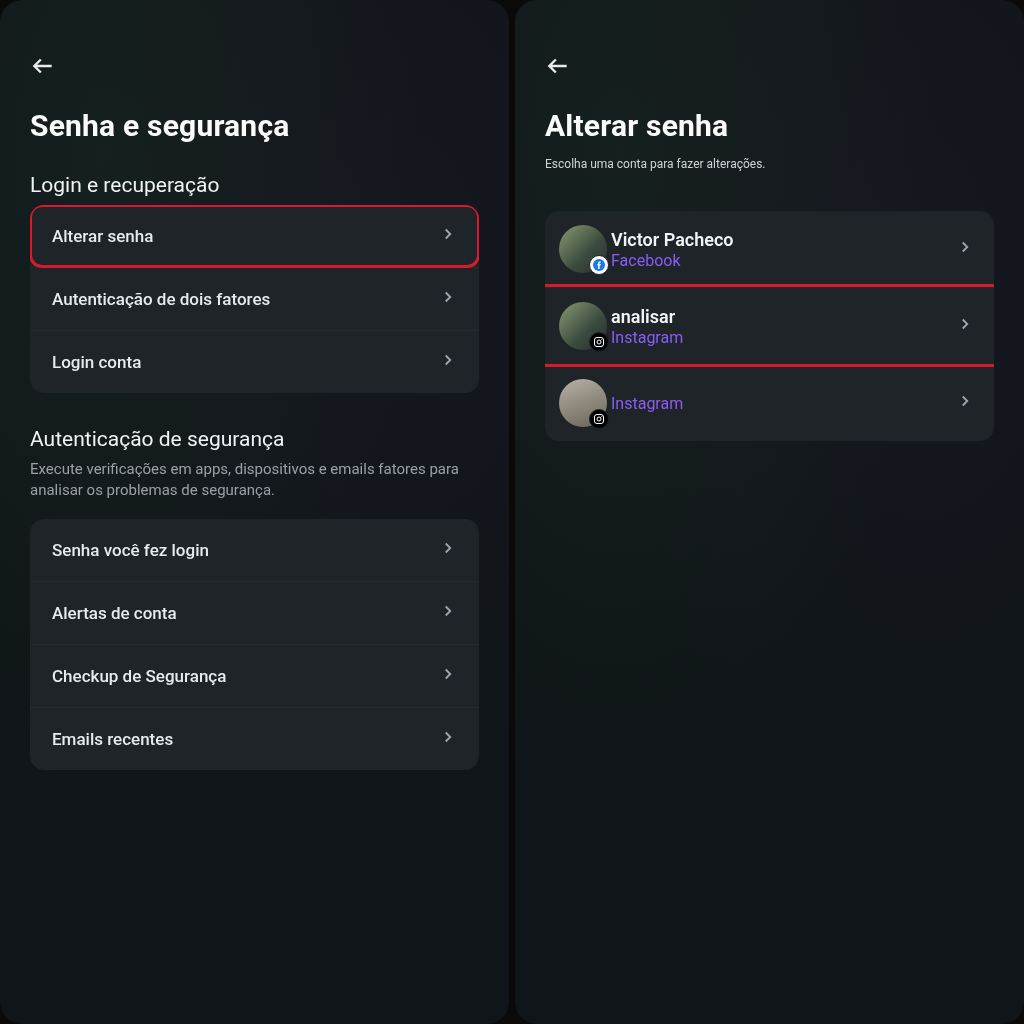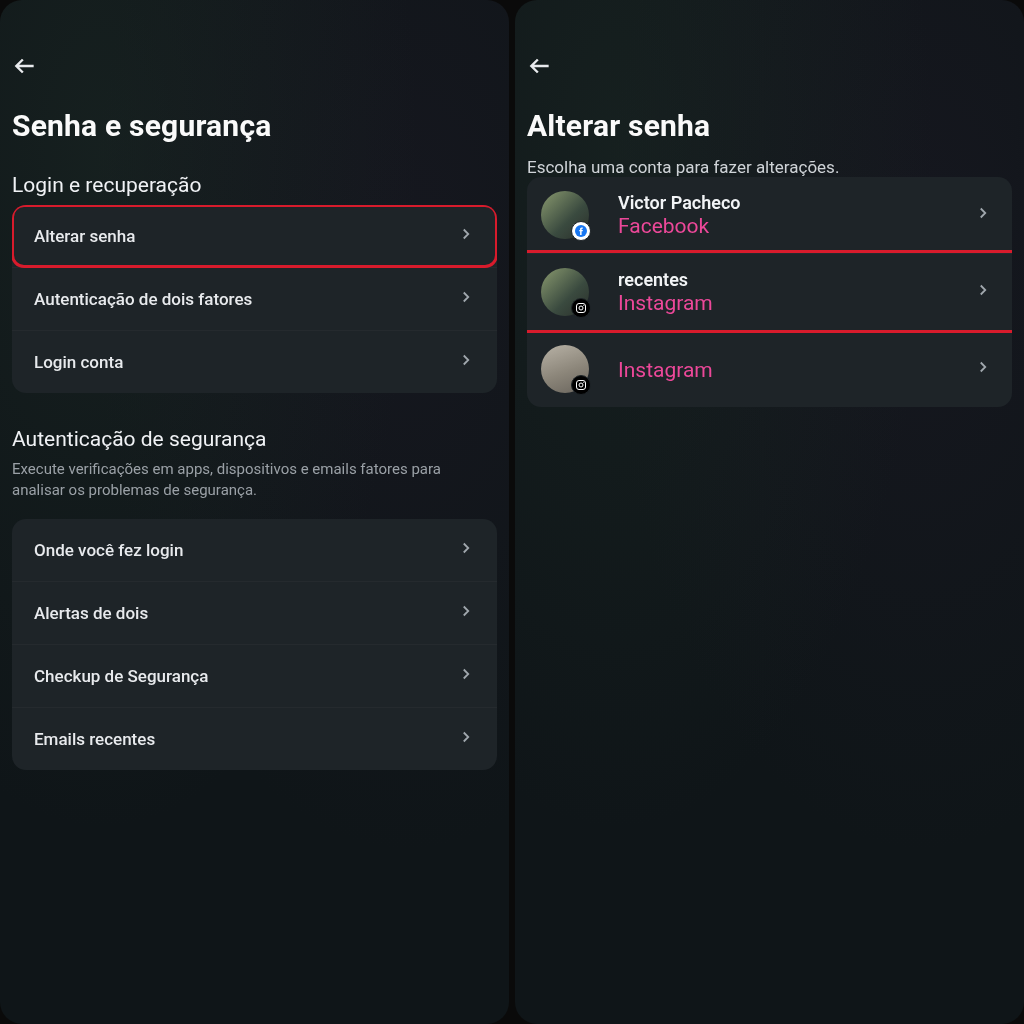--- a/index.html
+++ b/index.html
@@ -3,21 +3,21 @@
   <meta charset="utf-8">
   <style>
     * { margin: 0; padding: 0; box-sizing: border-box; font-family: -apple-system, BlinkMacSystemFont, 'Segoe UI', Roboto, sans-serif; }
     body { background: #0a0a0a; width: 1024px; height: 1024px; display: flex; gap: 6px; padding: 0; }
     .panel {
       flex: 1;
       background: radial-gradient(ellipse at 20% 15%, rgba(40, 60, 50, 0.28), transparent 55%),
                   radial-gradient(ellipse at 80% 25%, rgba(45, 30, 55, 0.22), transparent 55%),
                   #0f1518;
       border-radius: 22px;
-      padding: 24px 12px;
+      padding: 24px 30px;
       color: #e8eaed;
       overflow: hidden;
     }
     .back-btn { width: 28px; height: 28px; display:flex; align-items:center; cursor:pointer; margin-bottom: 28px; margin-top: 28px;}
     .back-btn svg { width: 26px; height: 26px; stroke: #e8eaed; stroke-width: 2.2; fill:none; }
     .page-title { font-size: 30px; font-weight: 700; color: #fafafa; margin-bottom: 30px; letter-spacing:0.2px;}
     .section-title { font-size: 21px; font-weight: 400; color: #f0f2f5; margin-bottom: 8px; }
     .section-desc { font-size: 15px; color: #9aa0a6; line-height: 1.4; margin-bottom: 18px; }
     .list { background: #1e2428; border-radius: 14px; overflow: hidden; margin-bottom: 34px;}
     .list-item {
@@ -26,47 +26,47 @@
       cursor: pointer;
       color: #e8eaed;
       font-size: 17px;
       font-weight: 500;
     }
     .list-item + .list-item { border-top: 1px solid rgba(255,255,255,0.03); }
     .chev { flex-shrink:0; }
     .chev svg { width: 18px; height: 18px; stroke: #a0a7ad; stroke-width: 2.4; fill:none; }
     .highlight { outline: 3px solid #d81b2c; outline-offset: -2px; border-radius: 12px; }
     
-    .subtitle { font-size: 17px; color: #cfd3d7; margin-top:-16px;}
+    .subtitle { font-size: 12px; color: #cfd3d7; margin-bottom: 40px; margin-top:-16px;}
     .acct-list { background: #1e2428; border-radius: 14px; overflow: hidden; }
     .acct-item {
       display: flex; align-items: center;
       padding: 14px 20px 14px 14px;
       cursor: pointer;
-      gap: 29px;
+      gap: 4px;
     }
     .acct-item + .acct-item { border-top: 1px solid rgba(255,255,255,0.03); }
     .avatar-wrap { position: relative; width: 48px; height: 48px; flex-shrink:0;}
     .avatar {
       width: 48px; height: 48px; border-radius: 50%;
       background: linear-gradient(135deg, #8a9a6f, #3a4a3f 60%, #2a2f2a);
       display:block;
     }
     .avatar.gray { background: linear-gradient(160deg, #b8b2a6, #8c867a 55%, #6a655d);}
     .badge {
       position: absolute; right: -2px; bottom: -2px;
       width: 20px; height: 20px; border-radius: 50%;
       background: #000; border: 1.5px solid #1e2428;
       display: flex; align-items: center; justify-content: center;
     }
     .badge.fb { background: #fff; }
     .badge svg { width: 12px; height: 12px; }
     .acct-text { flex: 1; }
     .acct-name { font-size: 18px; font-weight: 600; color: #f2f4f6; }
-    .acct-platform { font-size: 21px; color: #ec4899; margin-top:1px;}
+    .acct-platform { font-size: 16px; color: #8b5cf6; margin-top:1px;}
     .acct-item.highlight { border-radius: 0; outline-offset: 0; }
   </style>
 </head>
 <body>
 
 <div class="panel">
   <div class="back-btn">
     <svg viewBox="0 0 24 24">
         <path d="M20 12H4M10 6l-6 6 6 6"></path>
       </svg>
@@ -95,27 +95,27 @@
             </svg></span>
       </div>
     </div>
   </div>
 
   <div>
     <h2 class="section-title">Autenticação de segurança</h2>
     <p class="section-desc">Execute verificações em apps, dispositivos e emails fatores para analisar os problemas de segurança.</p>
     <div class="list">
       <div class="list-item">
-        <span>Onde você fez login</span>
-        <span class="chev"><svg viewBox="0 0 24 24">
-              <path d="M9 6l6 6-6 6"></path>
-            </svg></span>
-      </div>
-      <div class="list-item">
-        <span>Alertas de dois</span>
+        <span>Senha você fez login</span>
+        <span class="chev"><svg viewBox="0 0 24 24">
+              <path d="M9 6l6 6-6 6"></path>
+            </svg></span>
+      </div>
+      <div class="list-item">
+        <span>Alertas de conta</span>
         <span class="chev"><svg viewBox="0 0 24 24">
               <path d="M9 6l6 6-6 6"></path>
             </svg></span>
       </div>
       <div class="list-item">
         <span>Checkup de Segurança</span>
         <span class="chev"><svg viewBox="0 0 24 24">
               <path d="M9 6l6 6-6 6"></path>
             </svg></span>
       </div>
@@ -163,21 +163,21 @@
         <span class="avatar"></span>
         <span class="badge">
           <svg viewBox="0 0 24 24">
               <rect x="3" y="3" width="18" height="18" rx="5" fill="none" stroke="#fff" stroke-width="2"></rect>
               <circle cx="12" cy="12" r="4" fill="none" stroke="#fff" stroke-width="2"></circle>
               <circle cx="17.5" cy="6.5" r="1.2" fill="#fff"></circle>
             </svg>
         </span>
       </div>
       <div class="acct-text">
-        <div class="acct-name">recentes</div>
+        <div class="acct-name">analisar</div>
         <div class="acct-platform">Instagram</div>
       </div>
       <span class="chev"><svg viewBox="0 0 24 24">
             <path d="M9 6l6 6-6 6"></path>
           </svg></span>
     </div>
 
     <div class="acct-item">
       <div class="avatar-wrap">
         <span class="avatar gray"></span>

